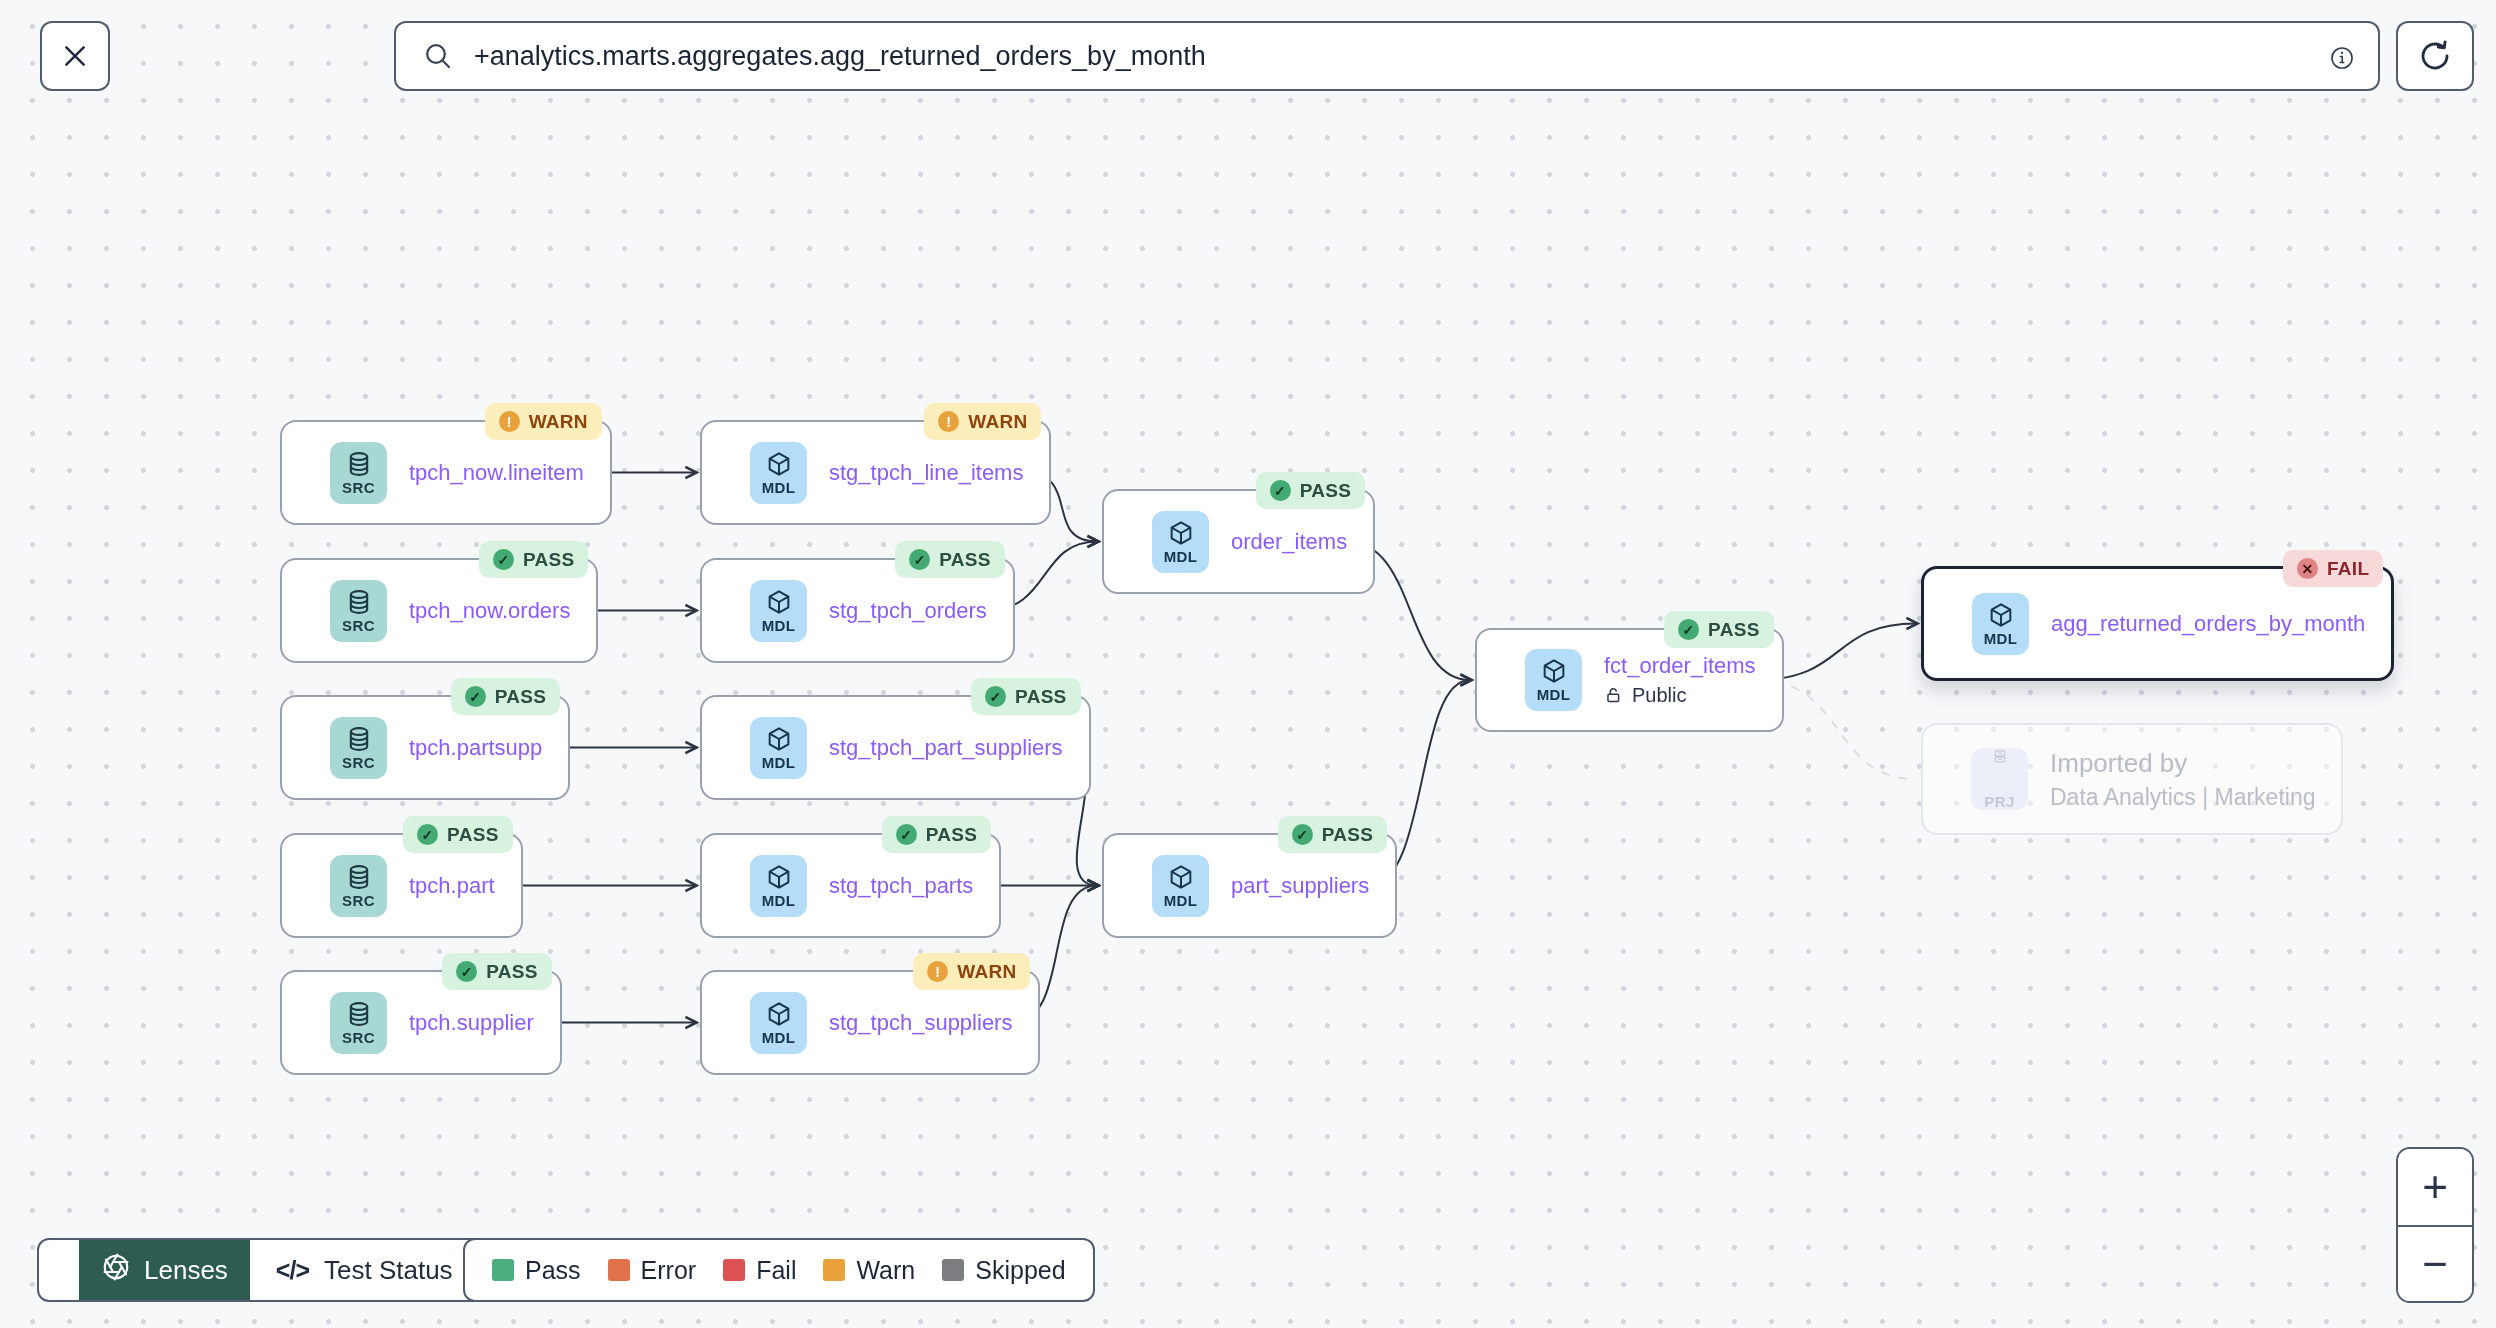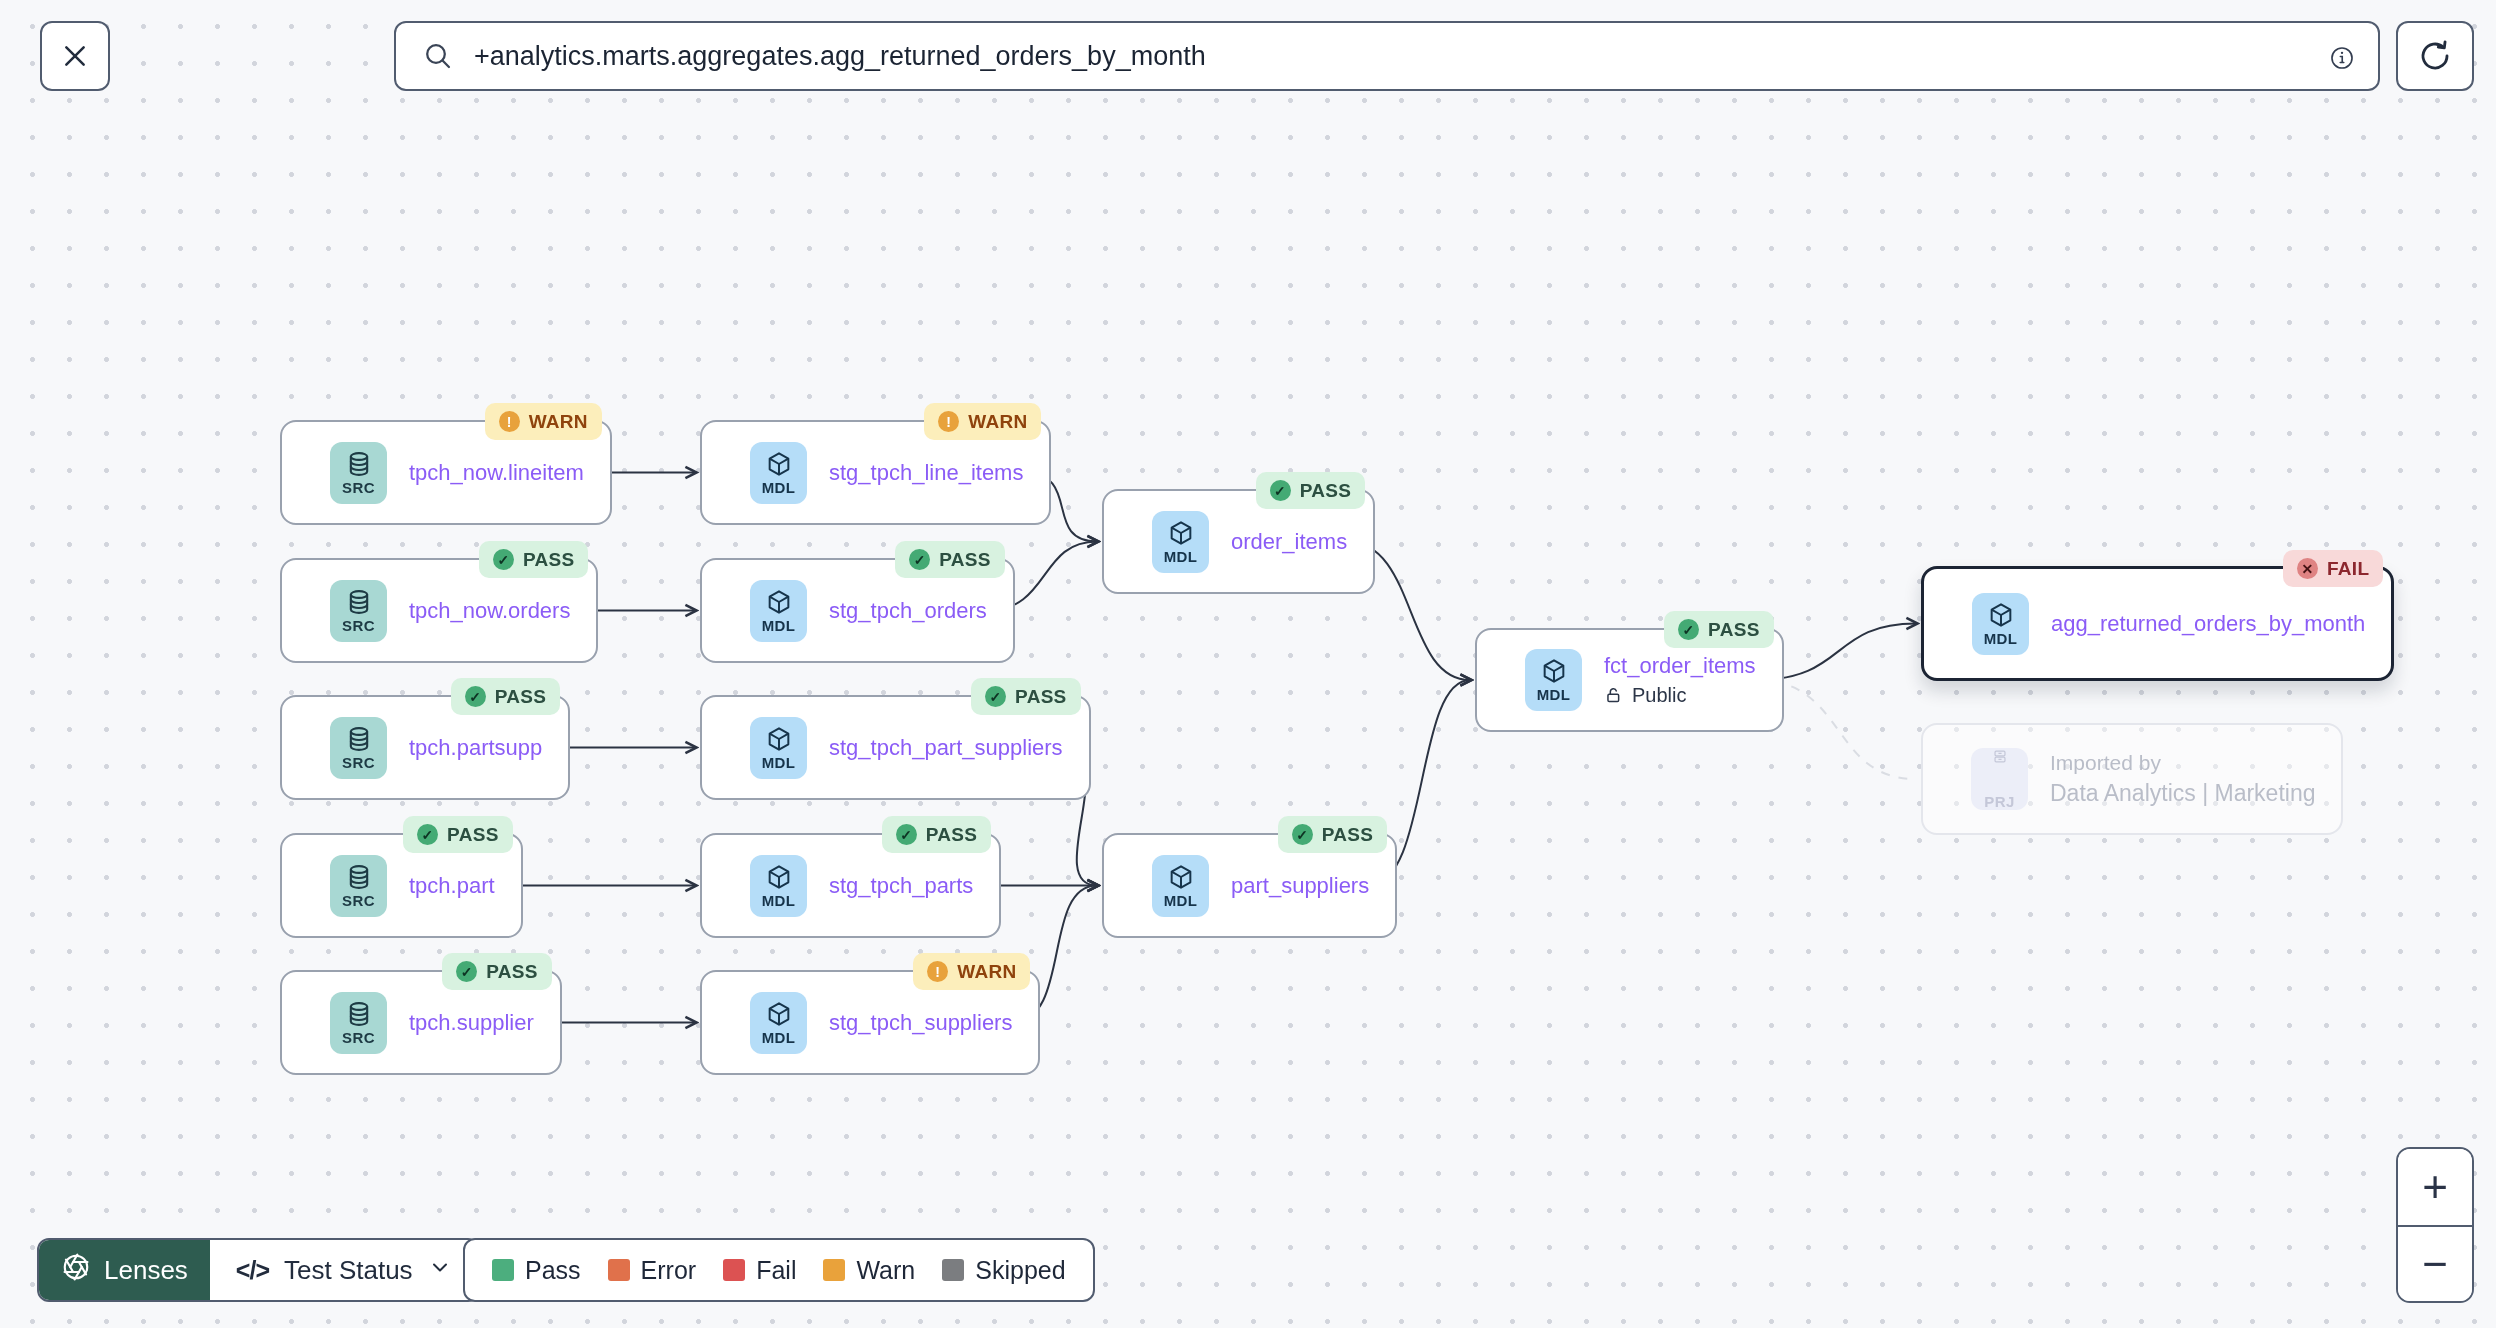--- a/index.html
+++ b/index.html
@@ -47,21 +47,21 @@
     width:57px;height:62px;border-radius:12px;flex:none;
     display:flex;flex-direction:column;align-items:center;justify-content:center;gap:1px;margin-left:28px;
   }
   .chip svg{width:28px;height:28px;display:block;}
   .chip-l{font-size:15px;font-weight:600;letter-spacing:.4px;}
   .t-src .chip{background:#a8d8d3;color:#1d3a44;}
   .t-mdl .chip{background:#b5ddf8;color:#16344b;}
   .t-prj .chip{background:#eceef8;color:#c4c7d8;gap:28px;}
   .txt{display:flex;flex-direction:column;gap:5px;min-width:0;}
   .nm{font-size:22px;white-space:nowrap;color:#8b5cf6;}
-  .faded .nm{color:#b9bdc8;font-size:21px;}
+  .faded .nm{color:#b9bdc8;font-size:26px;}
   .sub{display:flex;align-items:center;gap:9px;font-size:20px;color:#2c3648;}
   .sub svg{width:19px;height:19px;}
   .sub2{font-size:23px;color:#b9bdc8;white-space:nowrap;}
 
   .badge{
     position:absolute;top:-19px;right:8px;height:37px;box-sizing:border-box;
     border-radius:10px;display:flex;align-items:center;gap:9px;padding:0 14px;
     font-size:19px;font-weight:700;letter-spacing:.3px;
   }
   .bic{width:21px;height:21px;border-radius:50%;display:flex;align-items:center;justify-content:center;font-size:14px;font-weight:700;line-height:1;}
@@ -69,21 +69,21 @@
   .s-pass .bic{background:#44aa74;color:#0d3323;}
   .s-warn{background:#fceebb;color:#8f430d;}
   .s-warn .bic{background:#e8a23c;color:#fff;}
   .s-fail{background:#f8d9d9;color:#8c272e;}
   .s-fail .bic{background:#df8383;color:#441113;}
 
   
   #lenses-group{
     position:absolute;left:37px;bottom:26px;height:64px;box-sizing:border-box;
     display:flex;align-items:stretch;background:#fff;
-    border:2.5px solid #515c6f;border-radius:12px;overflow:hidden;
+    border:2.5px solid #515c6f;border-radius:12px;overflow:hidden;padding-left:40px;
   }
   #lenses-btn{background:#2e5c50;color:#fff;display:flex;align-items:center;gap:13px;padding:0 22px;font-size:26px;border:0;}
   #lenses-btn svg{width:30px;height:30px;}
   #lens-select{display:flex;align-items:center;gap:15px;padding:0 26px;font-size:26px;color:#222c3d;background:#fff;border:0;}
   .code-ic{font-size:25px;font-weight:700;letter-spacing:-1px;}
   #lens-select svg{width:24px;height:24px;}
 
   #legend{
     position:absolute;left:463px;bottom:26px;height:64px;box-sizing:border-box;
     display:flex;align-items:center;gap:27px;padding:0 27px;background:#fff;

